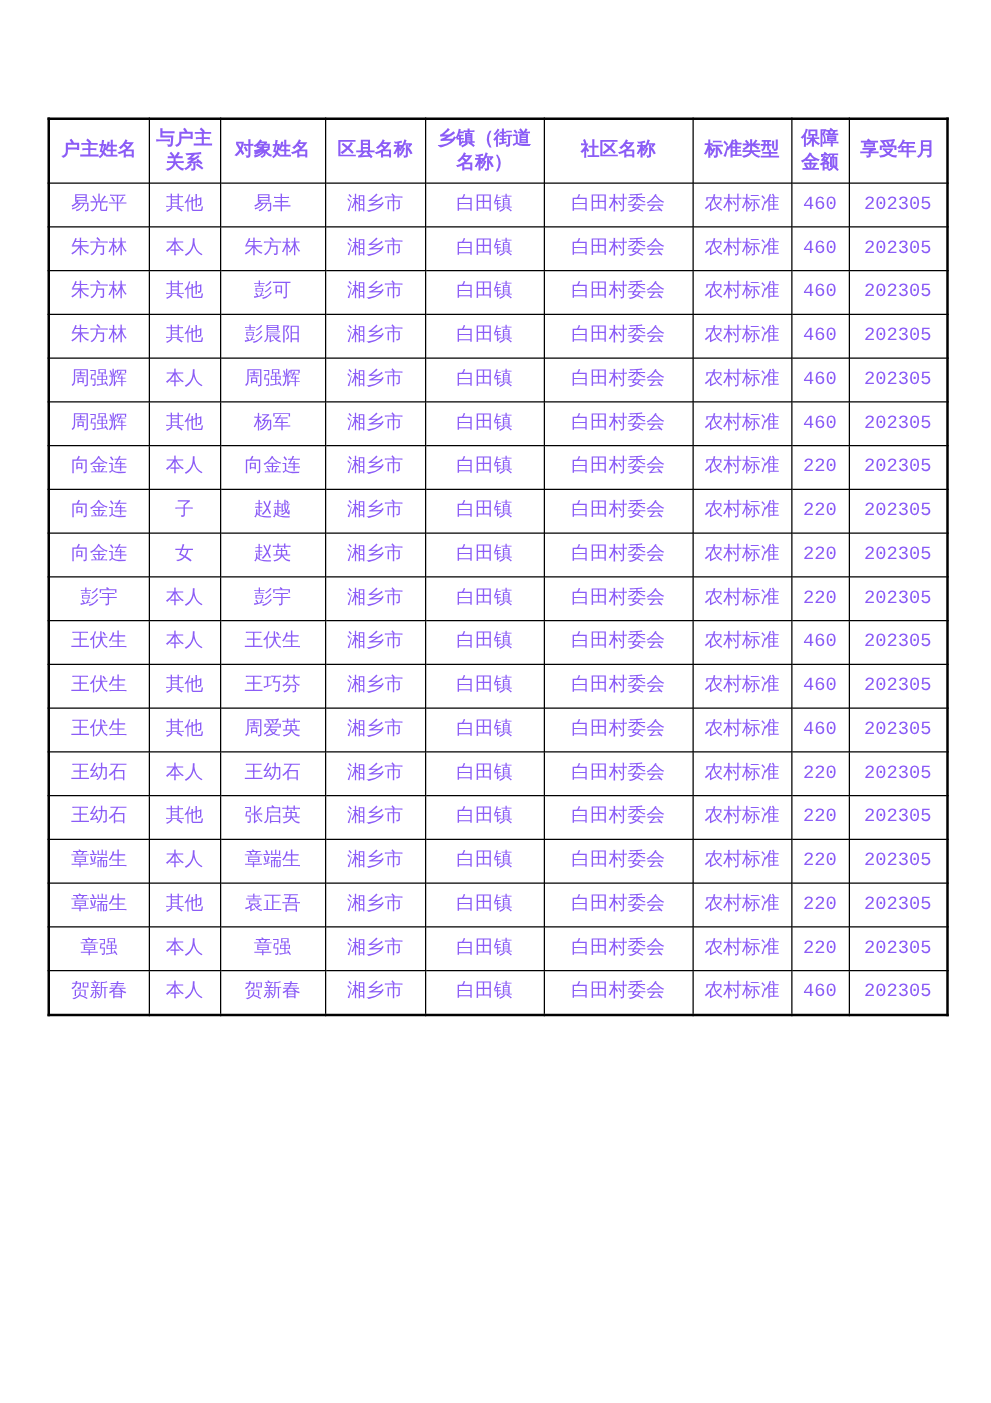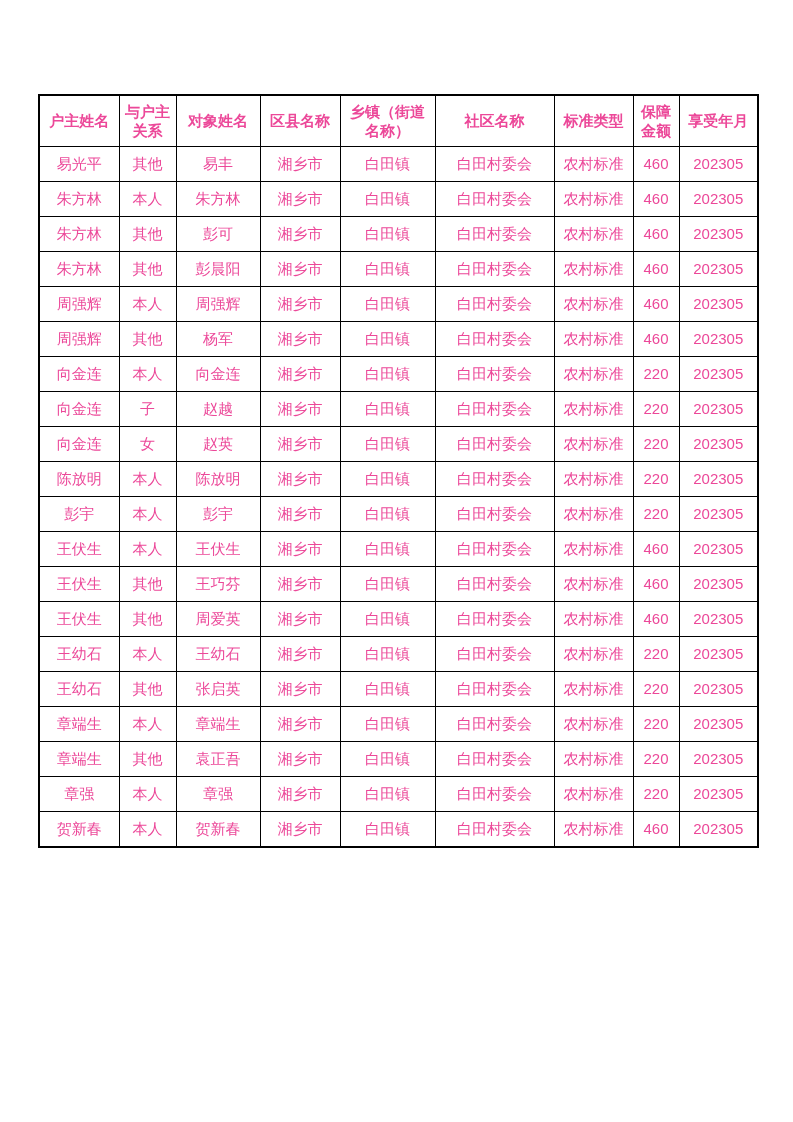--- a/index.html
+++ b/index.html
@@ -5,22 +5,22 @@
   html, body {
     margin: 0;
     padding: 0;
     background: #ffffff;
   }
   .page {
     position: relative;
     width: 793px;
     height: 982px;
     background: #ffffff;
-    font-family: Liberation Sans, sans-serif;
-    color: #ec4899;
+    font-family: Liberation Mono, monospace;
+    color: #8b5cf6;
     overflow: hidden;
   }
   table.roster {
     position: absolute;
     left: 38px;
     top: 94px;
     width: 719px;
     border-collapse: collapse;
     table-layout: fixed;
     border: 2px solid #000000;
@@ -171,31 +171,20 @@
     <td>女</td>
     <td>赵英</td>
     <td>湘乡市</td>
     <td>白田镇</td>
     <td>白田村委会</td>
     <td>农村标准</td>
     <td>220</td>
     <td>202305</td>
   </tr>
         <tr>
-    <td>陈放明</td>
-    <td>本人</td>
-    <td>陈放明</td>
-    <td>湘乡市</td>
-    <td>白田镇</td>
-    <td>白田村委会</td>
-    <td>农村标准</td>
-    <td>220</td>
-    <td>202305</td>
-  </tr>
-        <tr>
     <td>彭宇</td>
     <td>本人</td>
     <td>彭宇</td>
     <td>湘乡市</td>
     <td>白田镇</td>
     <td>白田村委会</td>
     <td>农村标准</td>
     <td>220</td>
     <td>202305</td>
   </tr>

